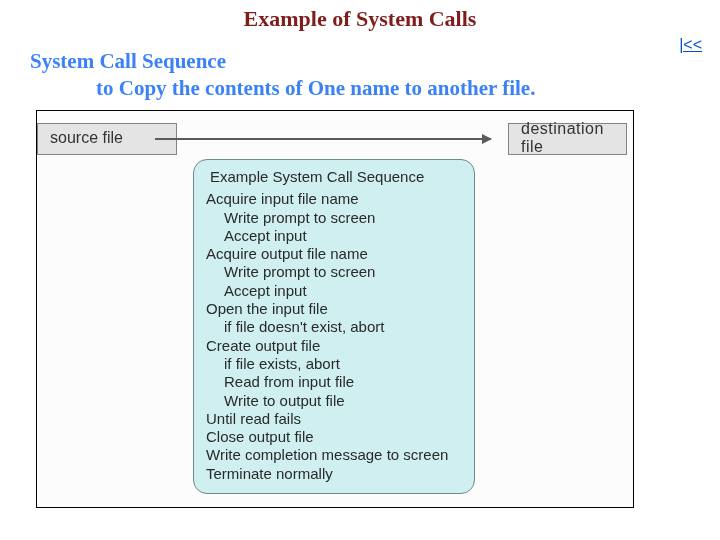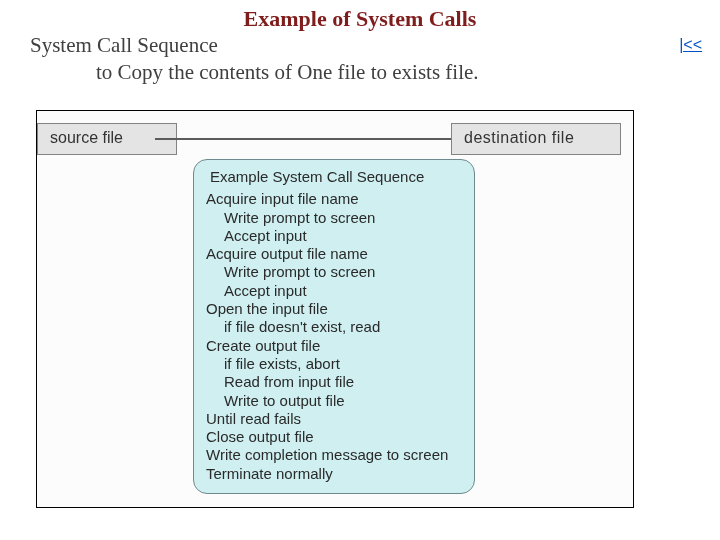--- a/index.html
+++ b/index.html
@@ -8,24 +8,24 @@
   .title {
     text-align: center;
     font-weight: bold;
     font-size: 22px;
     color: #7f1d1d;
     font-family: "Times New Roman", Times, serif;
     margin-top: 6px;
   }
   .subtitle-block {
     font-family: "Times New Roman", Times, serif;
-    font-weight: normal;
-    color: #404040;
+    font-weight: bold;
+    color: #3b82f6;
     font-size: 21px;
-    margin-top: 0;
+    margin-top: 16px;
     line-height: 1.3;
   }
   .subtitle-line1 { padding-left: 30px; }
   .subtitle-line2 { padding-left: 96px; }
   .back-link {
     position: absolute;
     top: 30px;
     right: 18px;
     color: #0050c8;
     text-decoration: underline;
@@ -48,21 +48,21 @@
     background: #e4e4e4;
     border: 1px solid #838383;
     padding: 6px 12px 8px 12px;
     color: #333;
     font-size: 16px;
     height: 32px;
     display: flex;
     align-items: center;
   }
   .src-box { left: 0; width: 140px; }
-  .dst-box { right: 12px; width: 170px; letter-spacing: 0.5px; }
+  .dst-box { right: 6px; width: 119px; letter-spacing: 0.5px; }
   .arrow {
     position: absolute;
     top: 27px;
     left: 118px;
     right: 142px;
     height: 2px;
     background: #5b5b5b;
   }
   .arrow::after {
     content: "";
@@ -91,21 +91,21 @@
   .step { }
   .sub { padding-left: 18px; }
 </style>
 </head>
 <body>
 
 <div class="page">
   <h1 class="title">Example of System Calls</h1>
   <div class="subtitle-block">
     <div class="subtitle-line1">System Call Sequence</div>
-    <div class="subtitle-line2">to Copy the contents of One file to exists file.</div>
+    <div class="subtitle-line2">to Copy the contents of One name to another file.</div>
   </div>
   <a class="back-link">|&lt;&lt;</a>
 
   <div class="diagram">
     <div class="file-box src-box">
       <span>source file</span>
     </div>
     <div class="arrow"></div>
     <div class="file-box dst-box">
       <span>destination  file</span>
@@ -114,21 +114,21 @@
     <div class="seq-box">
       <div class="seq-title">Example System Call Sequence</div>
       <ul class="seq-list" id="seq-list">
           <li class="step">Acquire input file name</li>
           <li class="step sub">Write prompt to screen</li>
           <li class="step sub">Accept input</li>
           <li class="step">Acquire output file name</li>
           <li class="step sub">Write prompt to screen</li>
           <li class="step sub">Accept input</li>
           <li class="step">Open the input file</li>
-          <li class="step sub">if file doesn't exist, read</li>
+          <li class="step sub">if file doesn't exist, abort</li>
           <li class="step">Create output file</li>
           <li class="step sub">if file exists, abort</li>
           <li class="step sub">Read from input file</li>
           <li class="step sub">Write to output file</li>
           <li class="step">Until read fails</li>
           <li class="step">Close output file</li>
           <li class="step">Write completion message to screen</li>
           <li class="step">Terminate normally</li>
         </ul>
     </div>

